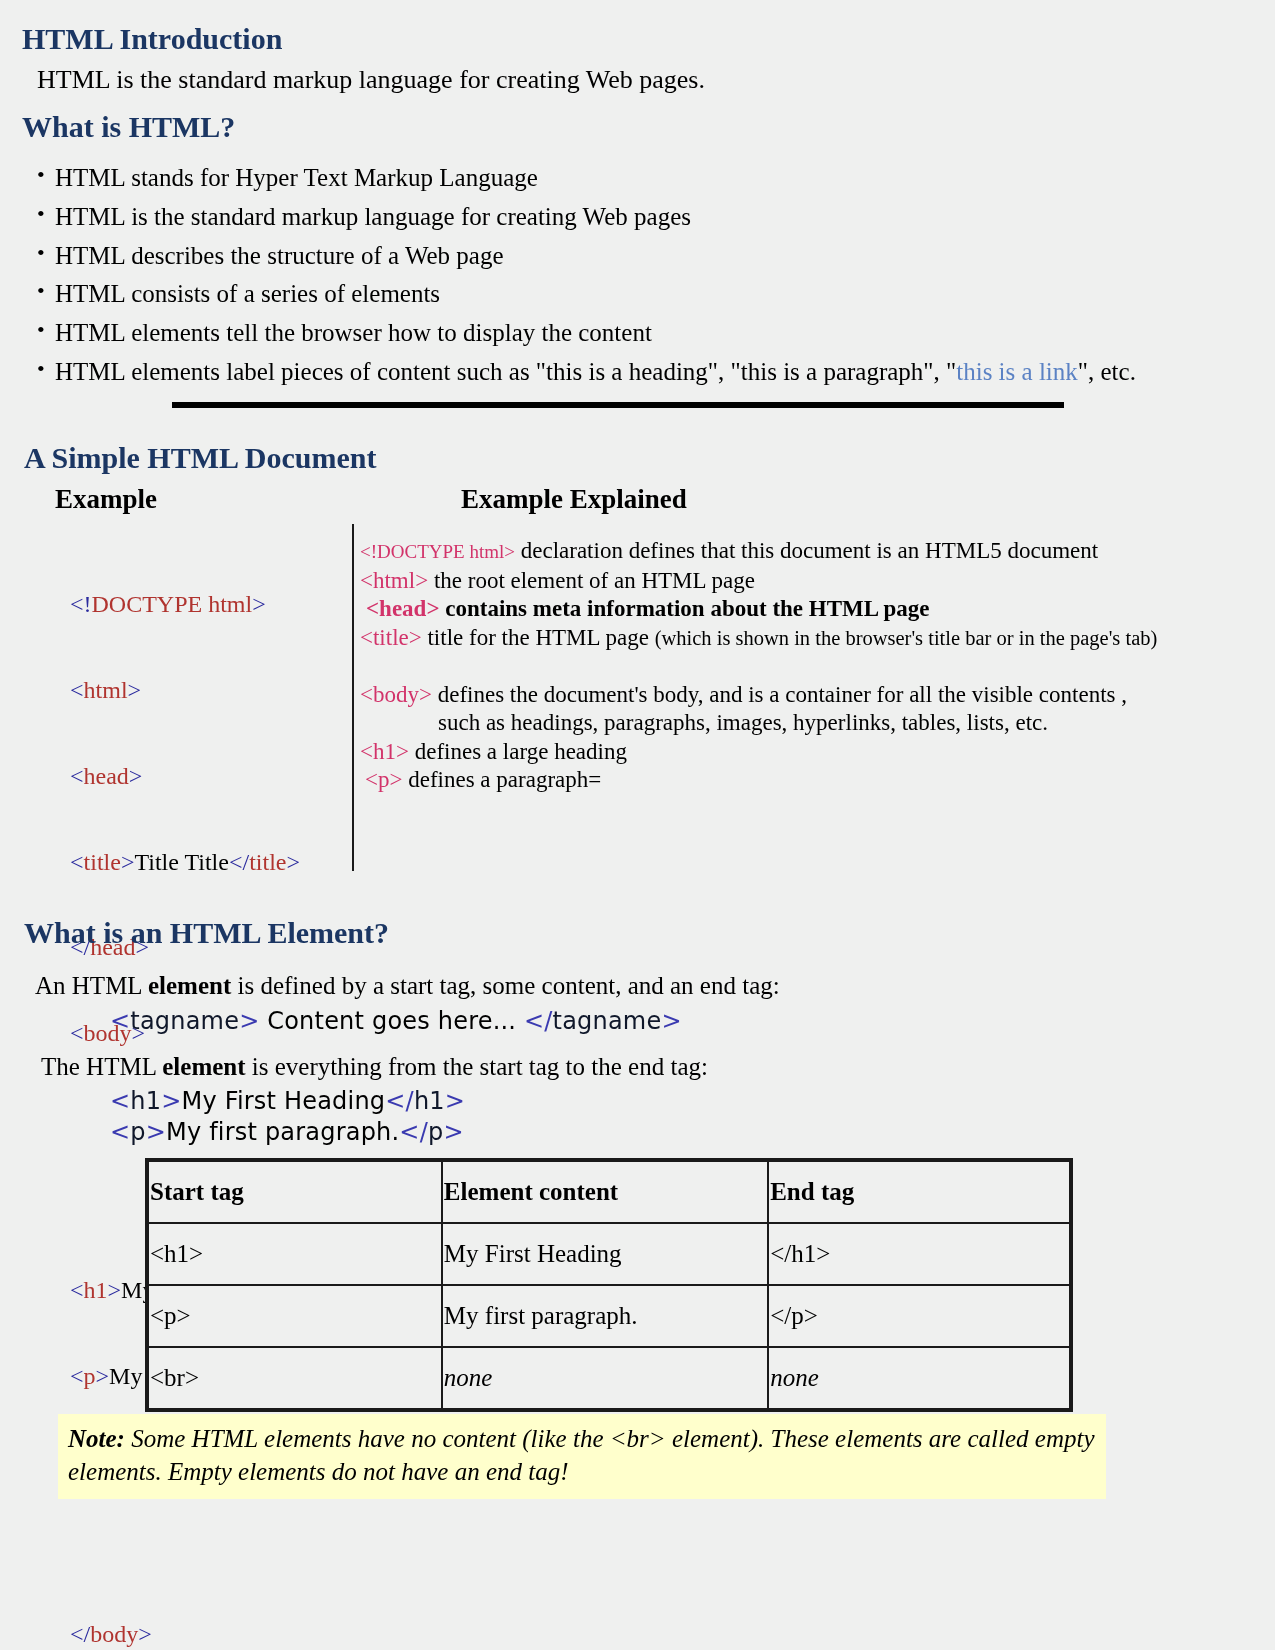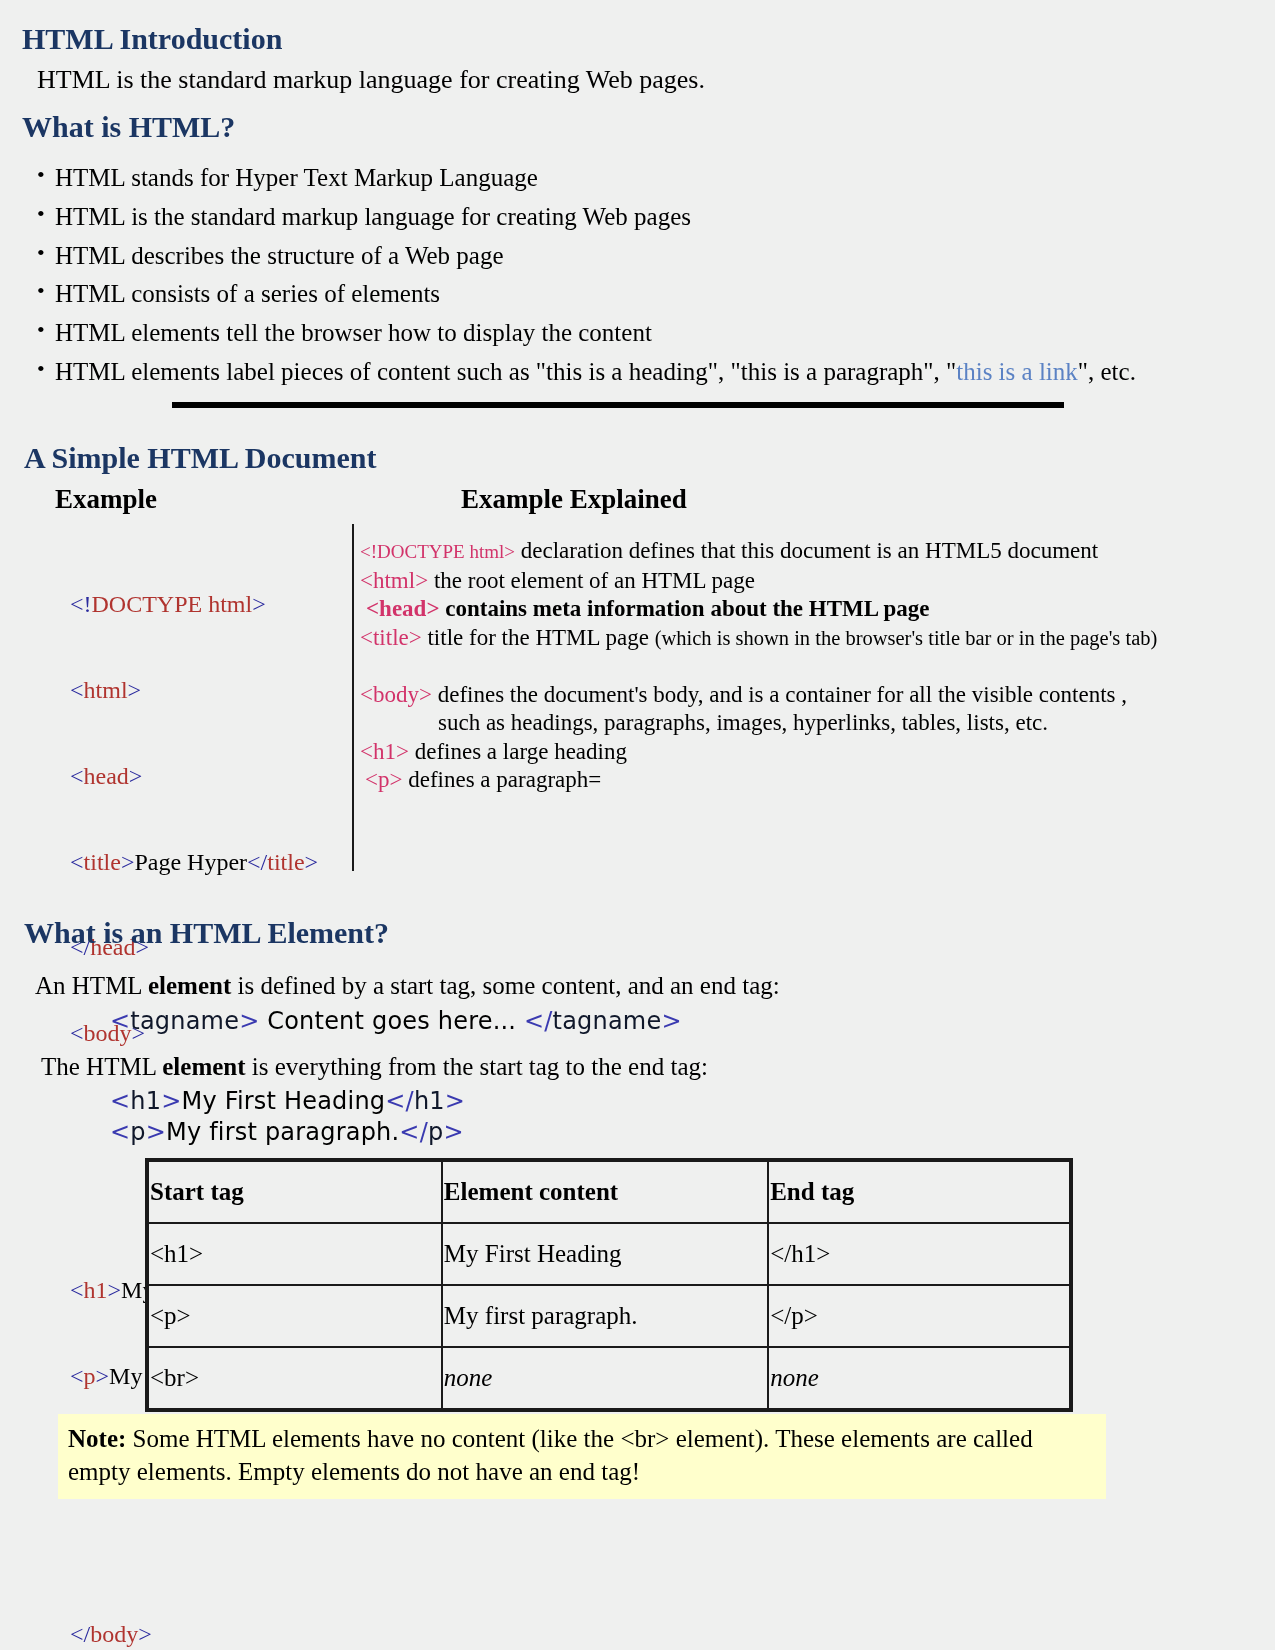--- a/index.html
+++ b/index.html
@@ -158,20 +158,21 @@
   .note {
     position: absolute;
     left: 58px;
     top: 1414px;
     width: 1048px;
     background: #ffffcc;
     font-size: 25px;
     line-height: 1.33;
     padding: 8px 10px 10px 10px;
     box-sizing: border-box;
+    font-style: italic;
   }
   .note b { font-weight: bold; }
 </style>
 </head>
 <body>
 
 <div class="page">
 
   <div style="position:absolute;left:22px;top:22px;">
     <div class="sec-title">HTML Introduction</div>
@@ -195,21 +196,21 @@
 
   <div class="col-head" style="position:absolute;left:55px;top:484px;">Example</div>
   <div class="col-head" style="position:absolute;left:461px;top:484px;">Example Explained</div>
 
   <div class="divider"></div>
 
   <div class="code-left">
     <div><span class="tag-br">&lt;!</span><span class="tag-nm">DOCTYPE html</span><span class="tag-br">&gt;</span></div>
     <div><span class="tag-br">&lt;</span><span class="tag-nm">html</span><span class="tag-br">&gt;</span></div>
     <div><span class="tag-br">&lt;</span><span class="tag-nm">head</span><span class="tag-br">&gt;</span></div>
-    <div><span class="tag-br">&lt;</span><span class="tag-nm">title</span><span class="tag-br">&gt;</span><span>Page Hyper</span><span class="tag-br">&lt;/</span><span class="tag-nm">title</span><span class="tag-br">&gt;</span></div>
+    <div><span class="tag-br">&lt;</span><span class="tag-nm">title</span><span class="tag-br">&gt;</span><span>Title Title</span><span class="tag-br">&lt;/</span><span class="tag-nm">title</span><span class="tag-br">&gt;</span></div>
     <div><span class="tag-br">&lt;/</span><span class="tag-nm">head</span><span class="tag-br">&gt;</span></div>
     <div><span class="tag-br">&lt;</span><span class="tag-nm">body</span><span class="tag-br">&gt;</span></div>
     <div class="blank-line"></div>
     <div class="blank-line"></div>
     <div><span class="tag-br">&lt;</span><span class="tag-nm">h1</span><span class="tag-br">&gt;</span><span>My First Heading</span><span class="tag-br">&lt;/</span><span class="tag-nm">h1</span><span class="tag-br">&gt;</span></div>
     <div><span class="tag-br">&lt;</span><span class="tag-nm">p</span><span class="tag-br">&gt;</span><span>My first paragraph.</span><span class="tag-br">&lt;/</span><span class="tag-nm">p</span><span class="tag-br">&gt;</span></div>
     <div class="blank-line"></div>
     <div class="blank-line"></div>
     <div><span class="tag-br">&lt;/</span><span class="tag-nm">body</span><span class="tag-br">&gt;</span></div>
     

